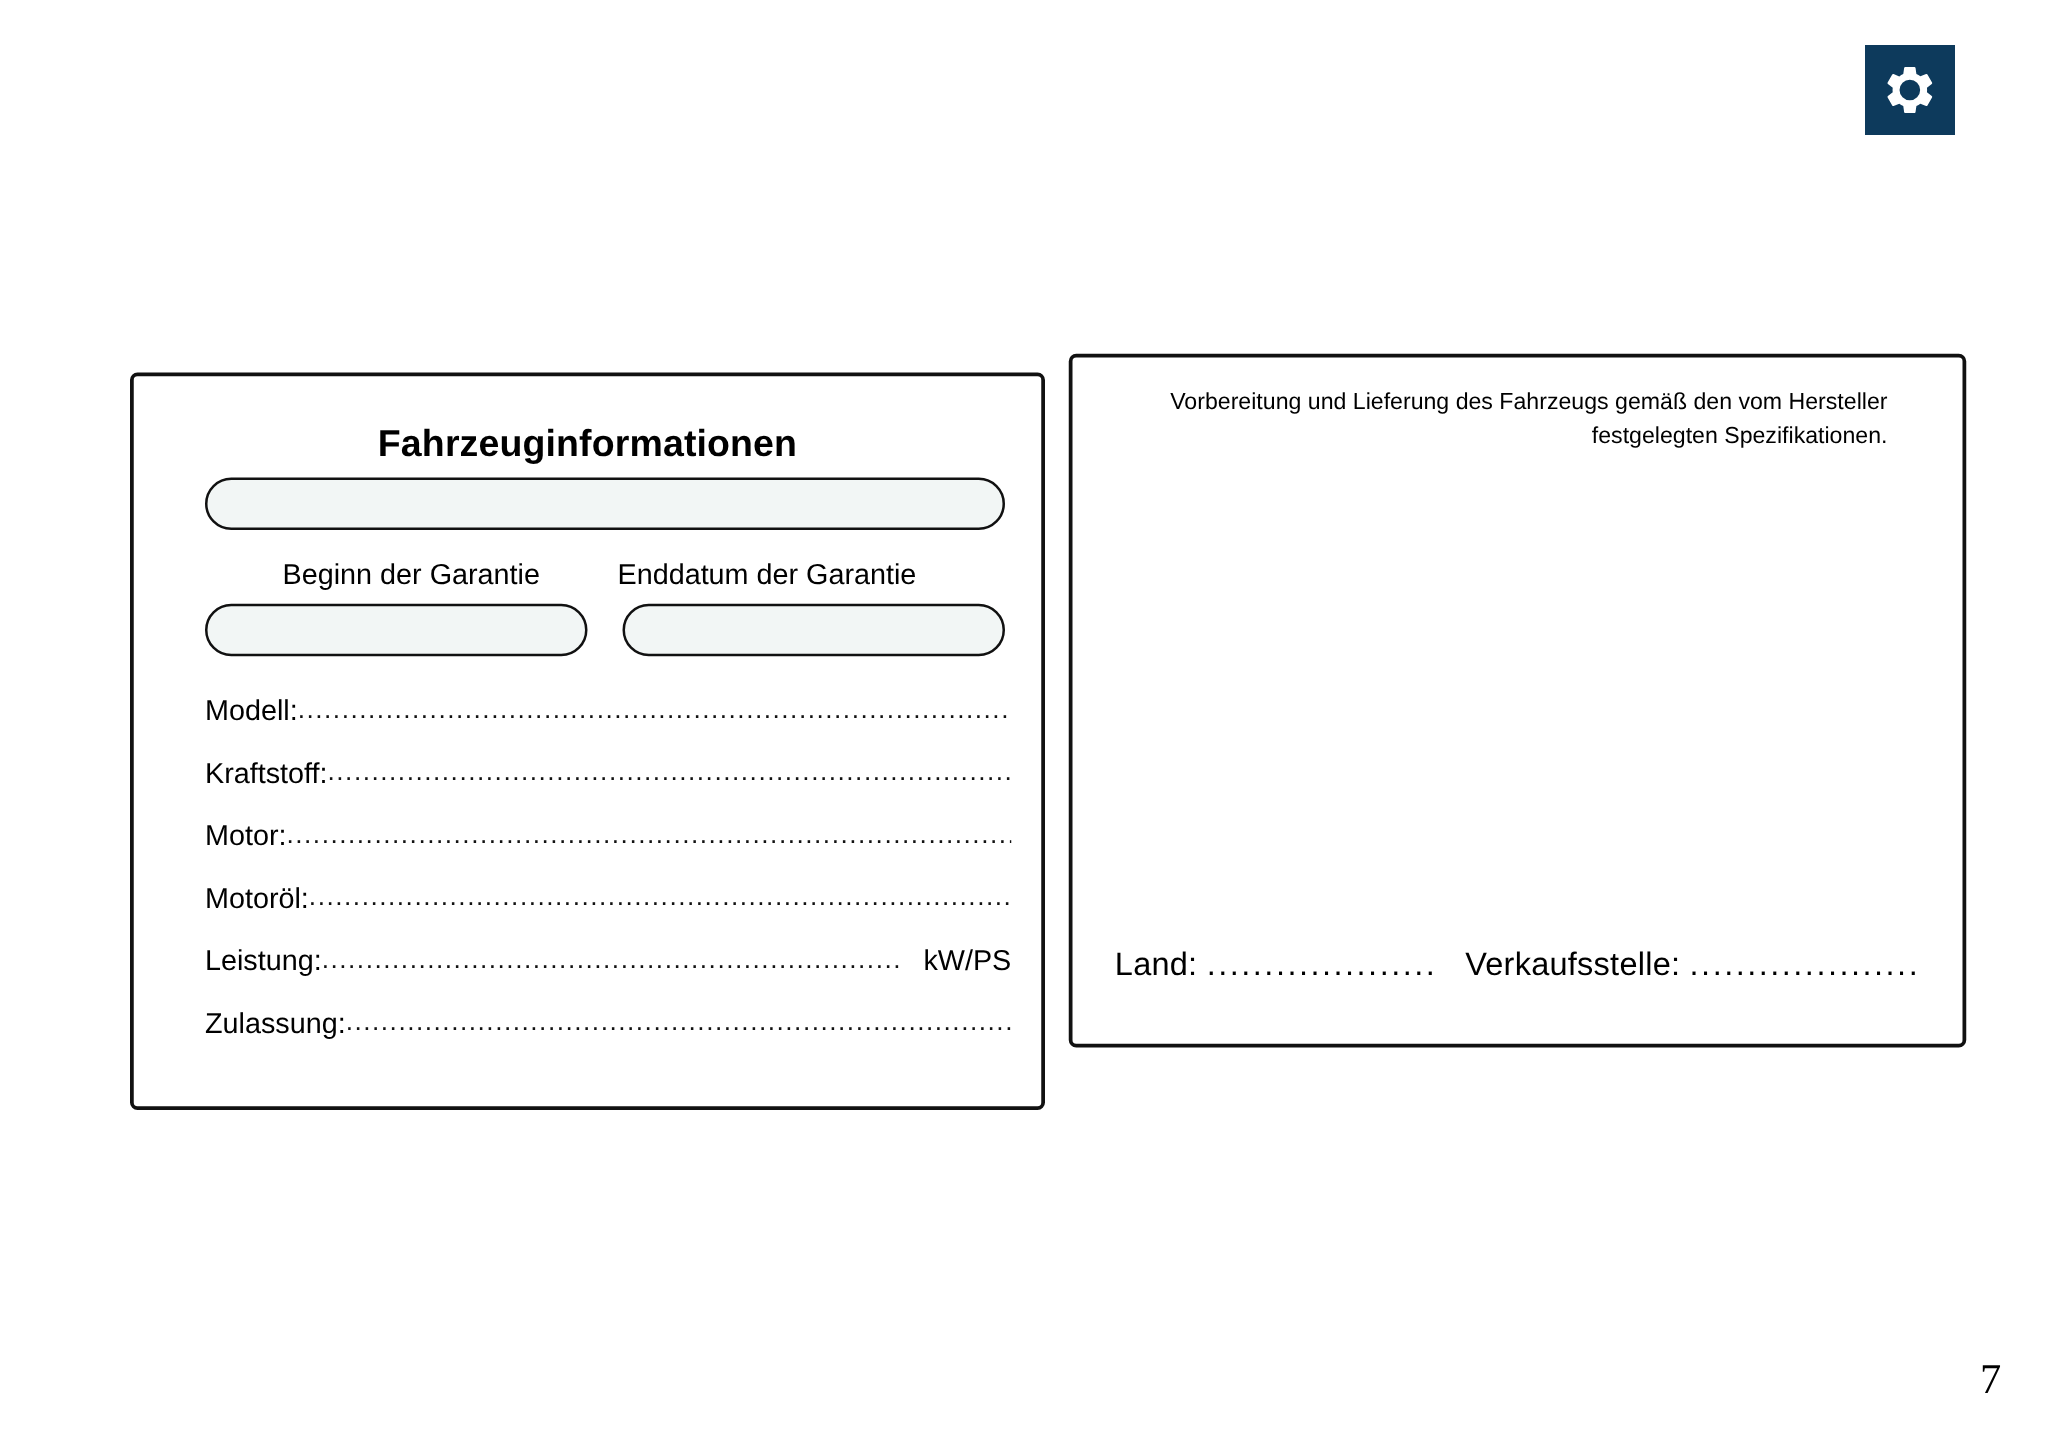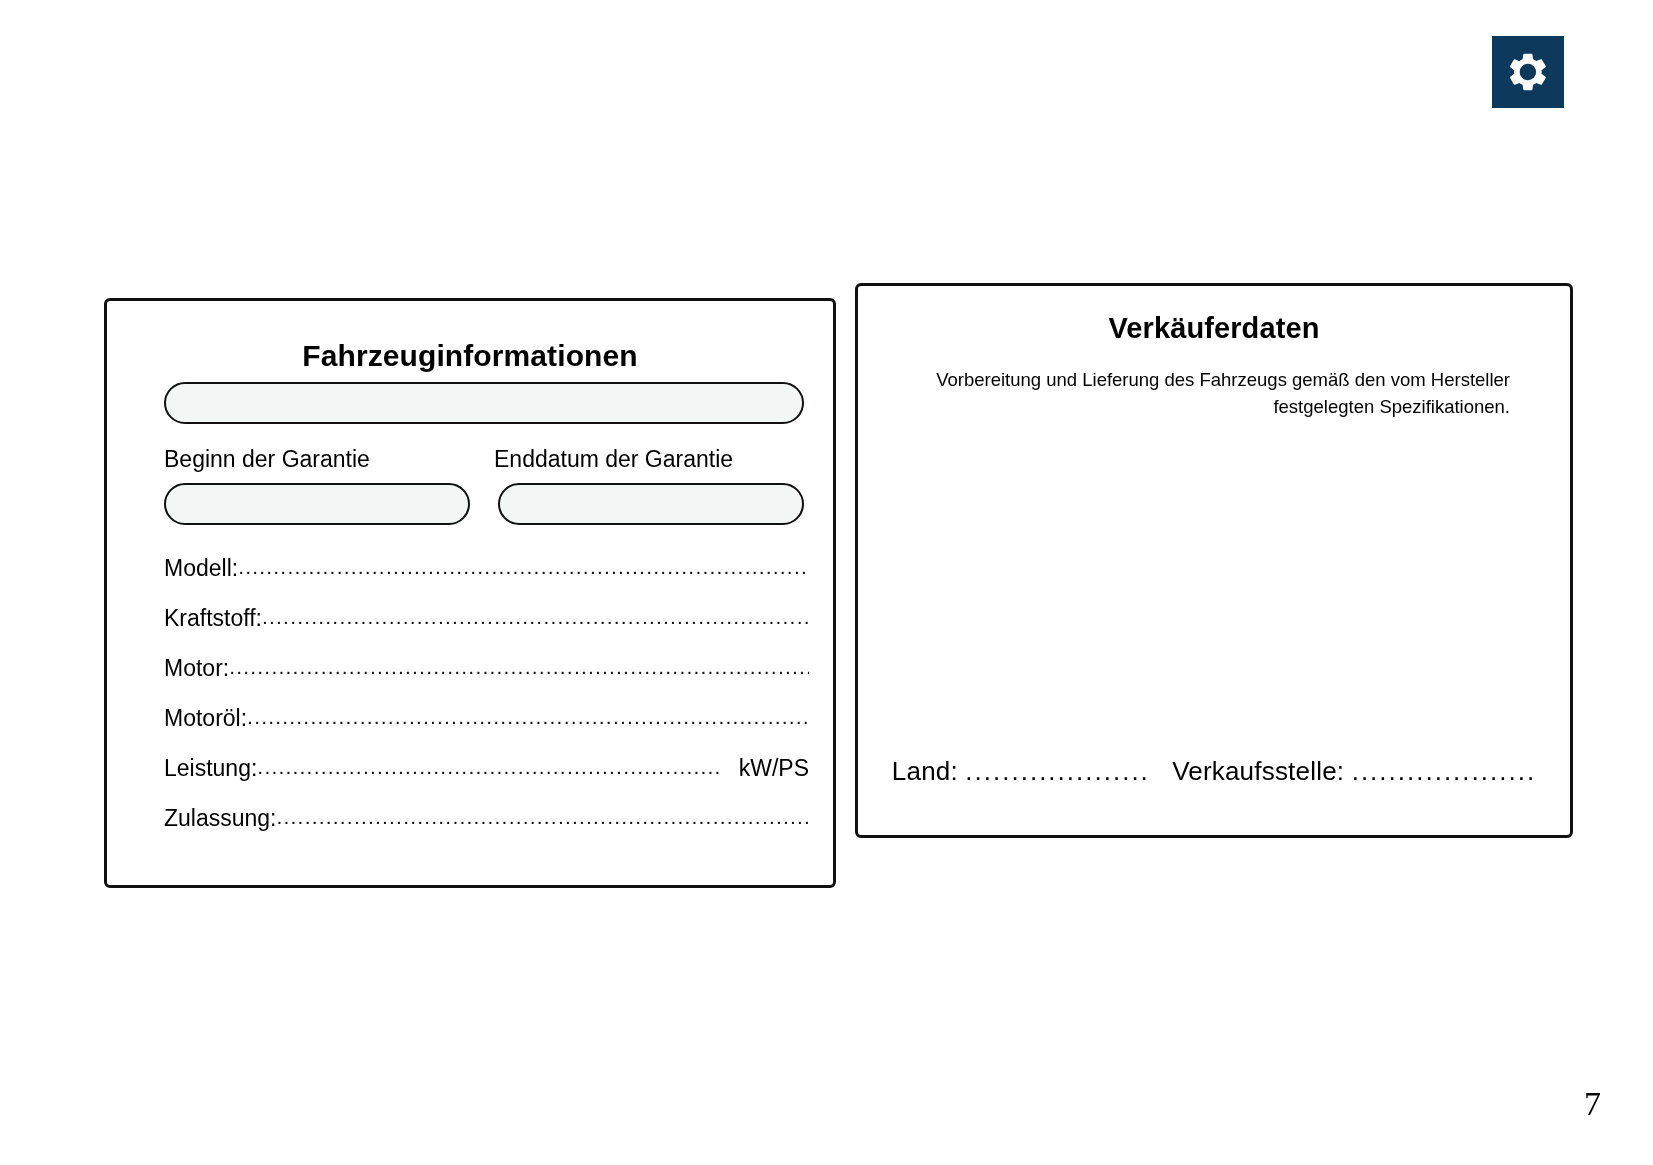--- a/index.html
+++ b/index.html
@@ -68,21 +68,21 @@
   .pill-fin {
     margin: 9px 0 0 45px;
     width: 640px;
   }
   .date-labels {
     display: flex;
     margin: 22px 0 0 45px;
     width: 640px;
     font-size: 23px;
   }
-  .date-labels .l1 { width: 330px; }
+  .date-labels .l1 { width: 330px; text-align: center; }
   .date-pills {
     display: flex;
     margin: 10px 0 0 45px;
     width: 640px;
     gap: 28px;
   }
   .date-pills .pill { width: 306px; }
 
   .spec-list {
     margin: 30px 0 0 45px;
@@ -200,21 +200,20 @@
     </div>
     <div class="spec-row">
       <span class="spec-label">Zulassung:</span>
       <span class="spec-dots">..............................................................................</span>
       <span class="spec-unit"></span>
     </div>
   </div>
 </div>
 
 <div class="card" id="seller-card">
-  <div class="card-title">Verkäuferdaten</div>
   <div class="seller-note">Vorbereitung und Lieferung des Fahrzeugs gemäß den vom Hersteller festgelegten Spezifikationen.</div>
 
   <div class="seller-footer">
     <span>Land:</span>
     <span class="gap">....................</span>
     &nbsp;
     <span>Verkaufsstelle:</span>
     <span class="gap">....................</span>
   </div>
 </div>

